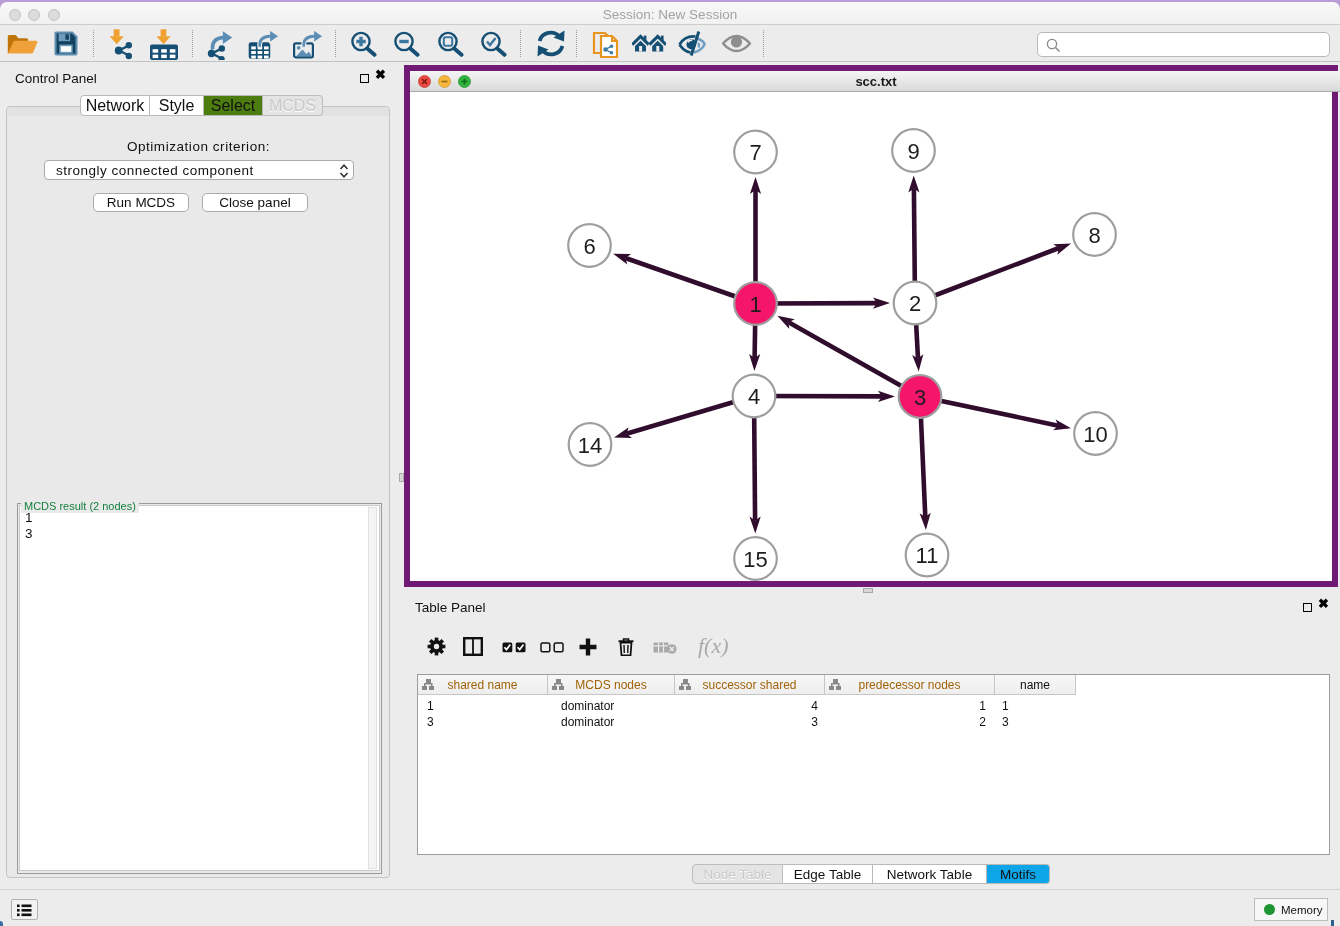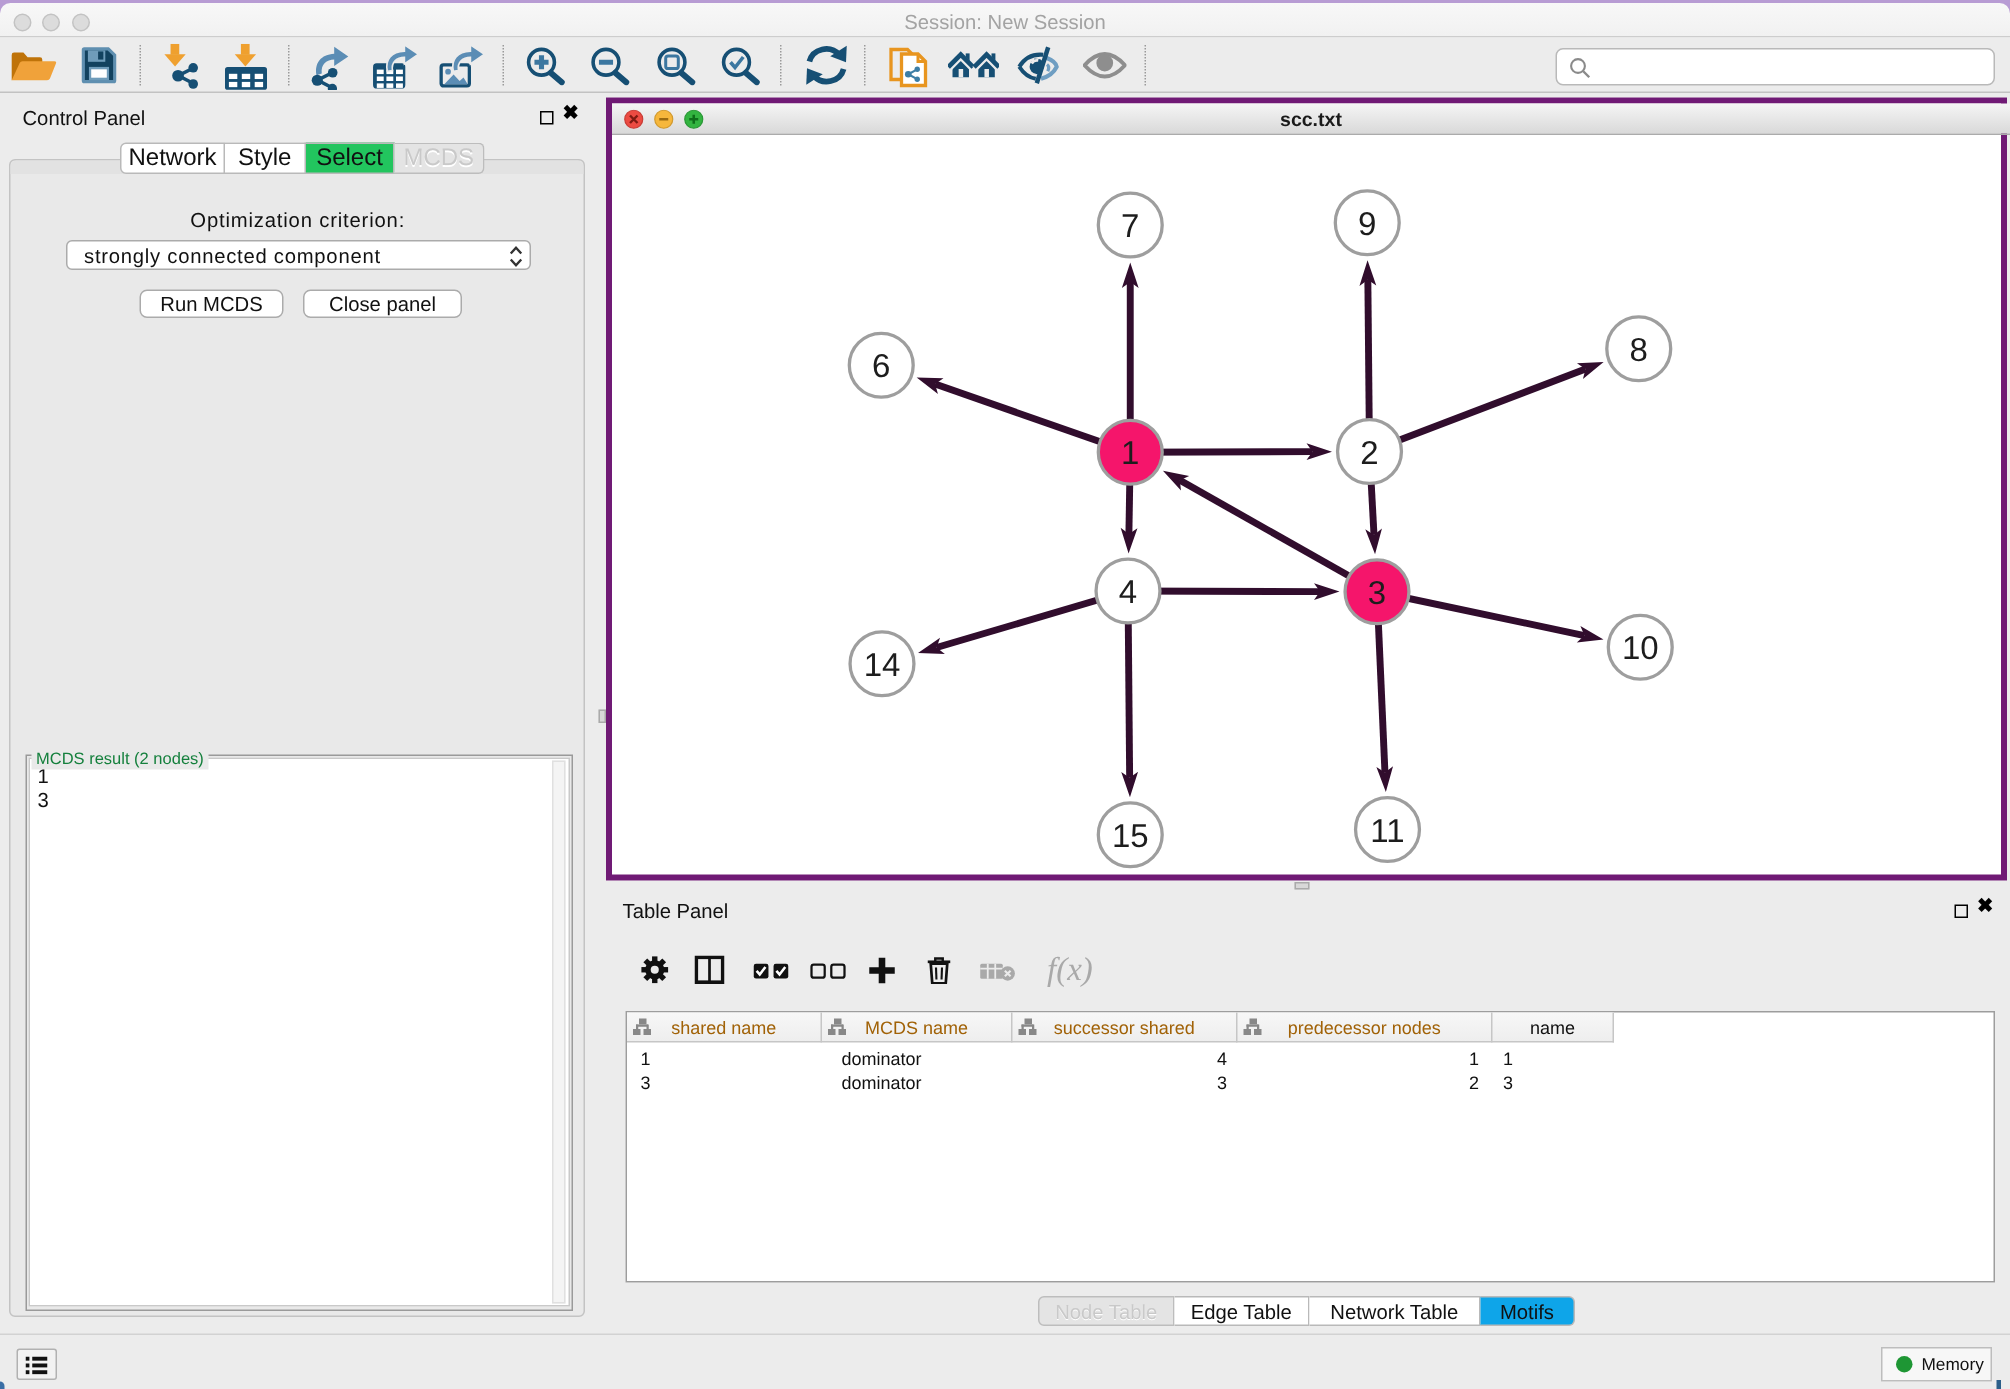--- a/index.html
+++ b/index.html
@@ -202,21 +202,21 @@
   <div class="abs" style="left:15px;top:9px;font-size:13.5px;color:#111;">Control Panel</div>
   <div class="abs" style="left:360px;top:12px;width:9px;height:9px;border:1.6px solid #000;"></div>
   <div class="abs" style="left:375px;top:5px;font-size:13px;color:#000;font-weight:bold;">✖</div>
 
   <div class="abs" style="left:6px;top:44px;width:384px;height:772px;background:#e9e9e9;border:1px solid #c3c3c3;border-radius:4px;"></div>
   <div class="abs" style="left:7px;top:45px;width:382px;height:9px;background:#e2e2e2;border-radius:4px 4px 0 0;"></div>
 
   <div class="abs" style="left:80px;top:33px;height:21px;display:flex;font-size:16px;">
     <div style="width:70px;background:#fff;border:1px solid #b9b9b9;border-radius:4px 0 0 4px;display:flex;align-items:center;justify-content:center;color:#111;">Network</div>
     <div style="width:54px;background:#fff;border:1px solid #b9b9b9;border-left:none;display:flex;align-items:center;justify-content:center;color:#111;">Style</div>
-    <div style="width:59px;background:#22c55e;border:1px solid #b9b9b9;border-left:none;display:flex;align-items:center;justify-content:center;color:#111;text-align:center;">Select</div>
+    <div style="width:59px;background:#4d7c0f;border:1px solid #b9b9b9;border-left:none;display:flex;align-items:center;justify-content:center;color:#111;text-align:center;">Select</div>
     <div style="width:60px;background:#e4e4e4;border:1px solid #bdbdbd;border-left:none;border-radius:0 4px 4px 0;display:flex;align-items:center;justify-content:center;color:#c9c9c9;text-shadow:0 1px 0 #fff;">MCDS</div>
   </div>
 
   <div class="abs" style="left:0;top:77px;width:397px;text-align:center;font-size:13.5px;letter-spacing:0.55px;color:#111;">Optimization criterion:</div>
 
   <div class="abs" style="left:44px;top:98px;width:310px;height:20px;background:#fff;border:1px solid #ababab;border-radius:4px;">
     <div class="abs" style="left:11px;top:2px;font-size:13.5px;letter-spacing:0.5px;color:#111;">strongly connected component</div>
     <svg class="abs" style="right:4px;top:3px;" width="10" height="14" viewBox="0 0 10 14">
       <path d="M1.5 5 L5 1.2 L8.5 5" fill="none" stroke="#333" stroke-width="1.6"></path>
       <path d="M1.5 9 L5 12.8 L8.5 9" fill="none" stroke="#333" stroke-width="1.6"></path>
@@ -230,21 +230,21 @@
     <div class="abs" style="left:1px;top:1px;width:361px;height:366px;background:#fff;border:1px solid #c9c9c9;">
       <div class="abs" style="left:5px;top:4px;font-size:13.5px;color:#111;line-height:16px;">1<br>3</div>
       <div class="abs" style="right:2px;top:1px;width:9px;height:362px;background:#f4f4f4;border:1px solid #e0e0e0;"></div>
     </div>
     <div class="abs" style="left:3px;top:-5px;background:#e9e9e9;font-size:11px;color:#15803d;padding:0 3px;line-height:14px;">MCDS result (2 nodes)</div>
   </div>
 </div>
 
 <div class="abs" style="left:399px;top:473px;width:5px;height:9px;background:#d8d8d8;border:1px solid #aaa;"></div>
 
-<div class="abs" id="netwin" style="left:404px;top:65px;width:934px;height:522px;border:4px solid #701a75;background:#fff;">
+<div class="abs" id="netwin" style="left:404px;top:65px;width:934px;height:522px;border:6px solid #701a75;background:#fff;">
   <div class="abs" style="left:0;top:0;width:932px;height:21px;background:linear-gradient(#f5f5f5,#d9d9d9);border-bottom:1px solid #ababab;">
     <div class="abs" style="left:0;top:3px;width:932px;text-align:center;font-size:13px;font-weight:600;color:#1a1a1a;">scc.txt</div>
     <svg class="abs" style="left:8px;top:4px;" width="62" height="13" viewBox="0 0 62 13">
       <circle cx="6.5" cy="6.5" r="6" fill="#ec4b42" stroke="#c93d36" stroke-width="0.8"></circle>
       <path d="M4 4 L9 9 M9 4 L4 9" stroke="#7e1a12" stroke-width="1.6"></path>
       <circle cx="26.5" cy="6.5" r="6" fill="#f6b73c" stroke="#d29a2e" stroke-width="0.8"></circle>
       <path d="M23.5 6.5 L29.5 6.5" stroke="#9a6a10" stroke-width="1.7"></path>
       <circle cx="46.5" cy="6.5" r="6" fill="#33b440" stroke="#2a9836" stroke-width="0.8"></circle>
       <path d="M43.5 6.5 L49.5 6.5 M46.5 3.5 L46.5 9.5" stroke="#0e6e1a" stroke-width="1.7"></path>
     </svg>
@@ -372,21 +372,21 @@
         <line x1="10.5" y1="1.5" x2="10.5" y2="11.5"></line>
       </g>
     <circle cx="18.8" cy="8" r="4.8" fill="#a9a9a9"></circle>
     <path d="M16.9 6.1 L20.7 9.9 M20.7 6.1 L16.9 9.9" stroke="#ececec" stroke-width="1.4"></path>
   </svg>
   <div class="abs" style="left:294px;top:38px;font-size:22px;font-style:italic;font-family:'Liberation Serif',serif;color:#a9a9a9;">f(x)</div>
 
   <div class="abs" style="left:13px;top:79px;width:913px;height:181px;background:#fff;border:1px solid #9d9d9d;">
     <div class="abs" style="left:0;top:0;width:658px;height:20px;background:linear-gradient(#f7f7f7,#eee);border-bottom:1px solid #c6c6c6;"></div>
     <div class="abs hcell" style="left:0px;width:130px;">shared name</div>
-    <div class="abs hcell" style="left:130px;width:127px;">MCDS name</div>
+    <div class="abs hcell" style="left:130px;width:127px;">MCDS nodes</div>
     <div class="abs hcell" style="left:257px;width:150px;">successor shared</div>
     <div class="abs hcell" style="left:407px;width:170px;">predecessor nodes</div>
     <div class="abs hcell2" style="left:577px;width:81px;">name</div>
     <div class="abs rowt" style="left:9px;top:24px;">1</div>
     <div class="abs rowt" style="left:143px;top:24px;">dominator</div>
     <div class="abs rowt" style="left:390px;top:24px;width:10px;text-align:right;">4</div>
     <div class="abs rowt" style="left:558px;top:24px;width:10px;text-align:right;">1</div>
     <div class="abs rowt" style="left:584px;top:24px;">1</div>
     <div class="abs rowt" style="left:9px;top:40px;">3</div>
     <div class="abs rowt" style="left:143px;top:40px;">dominator</div>

